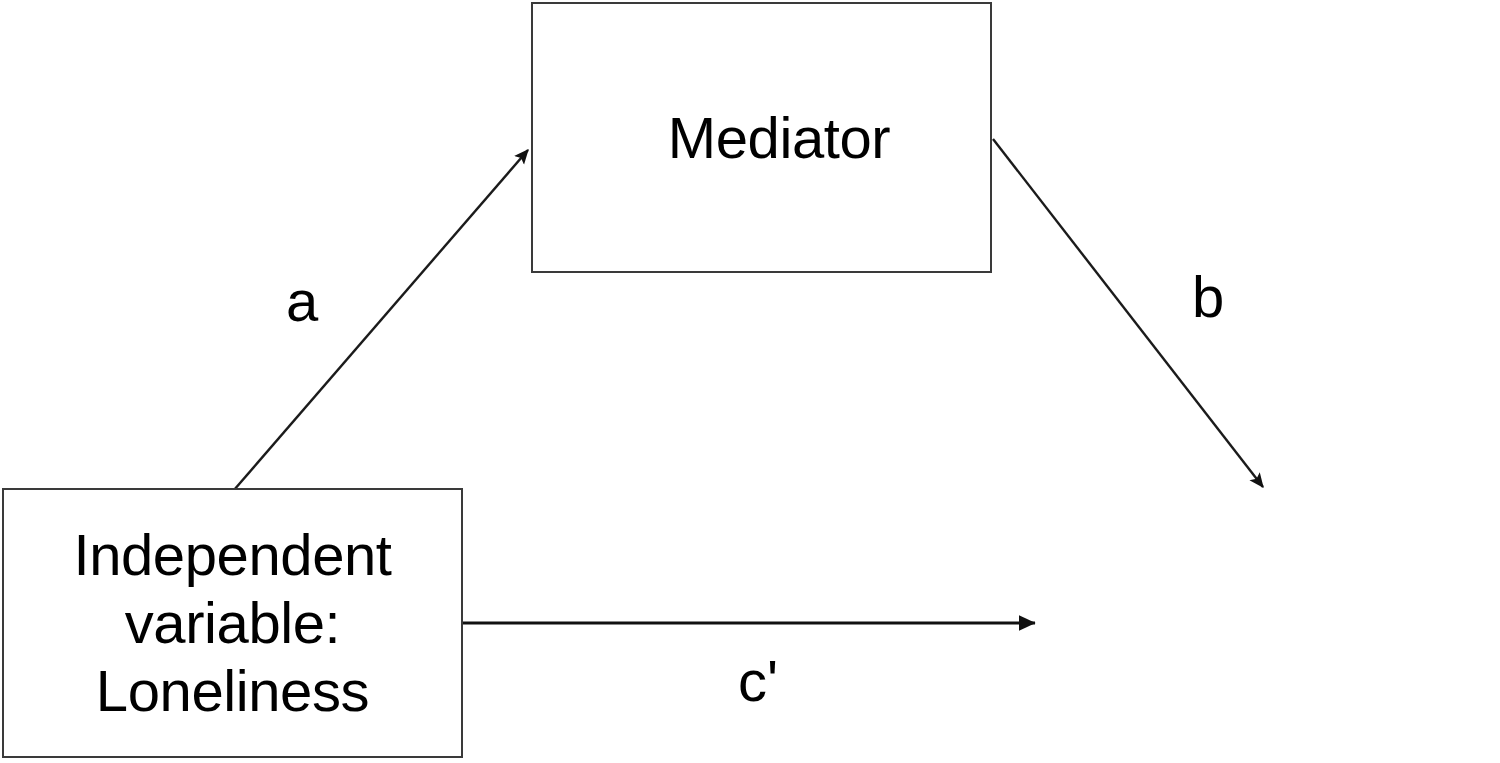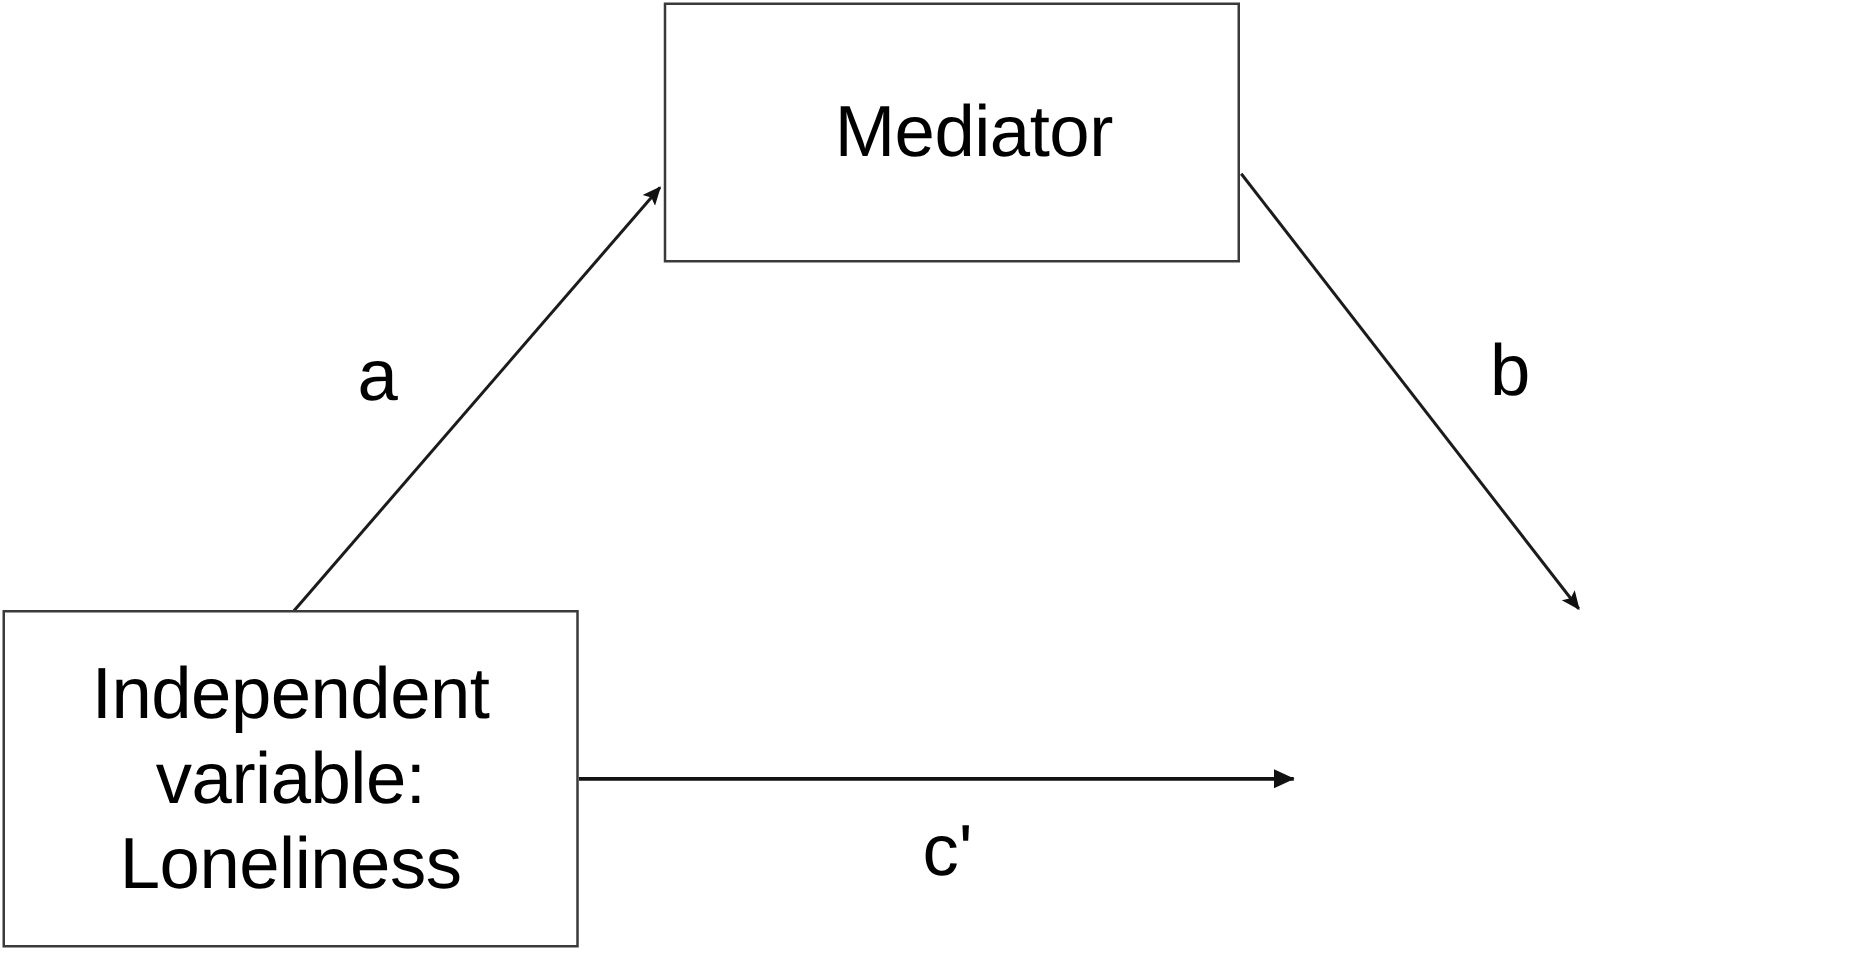--- a/index.html
+++ b/index.html
@@ -42,21 +42,21 @@
     line-height: 68px;
     font-weight: 400;
     letter-spacing: -0.4px;
     white-space: pre-line;
     padding: 0 8px;
   }
   #box-mediator {
     left: 531px;
     top: 2px;
     width: 461px;
-    height: 208px;
+    height: 271px;
     padding-left: 35px;
   }
   #box-independent {
     left: 2px;
     top: 488px;
     width: 461px;
     height: 270px;
   }
   #box-dependent {
     left: 1037px;

